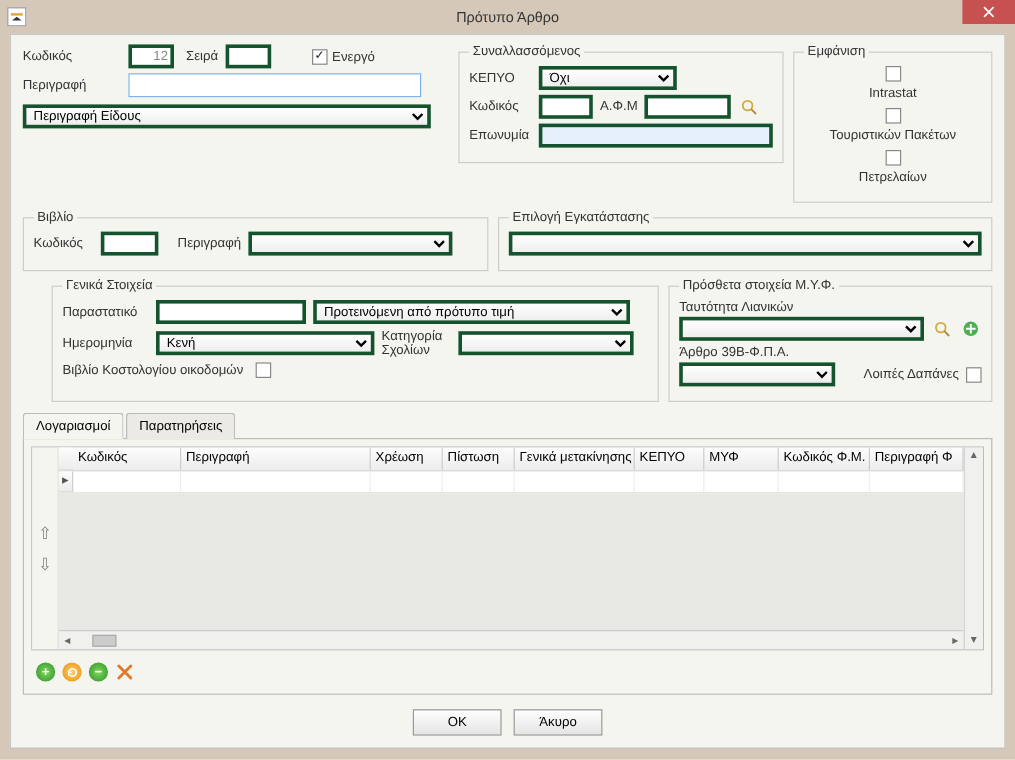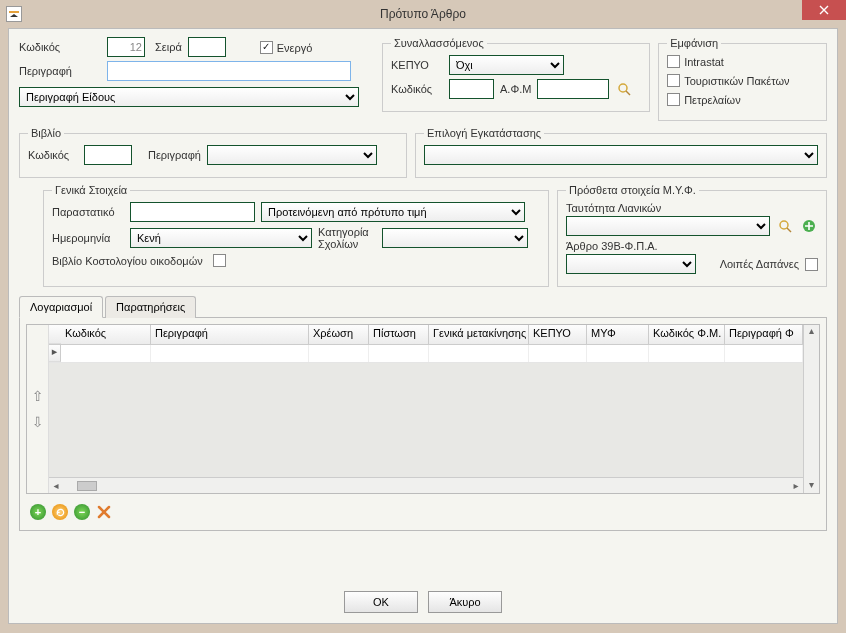--- a/index.html
+++ b/index.html
@@ -6,30 +6,30 @@
 body { background: #d6c8b8; width: 846px; height: 633px; overflow: hidden; }
 .titlebar { height: 28px; background: #d6c8b8; display: flex; align-items: center; position: relative; }
 .titlebar-icon { width: 16px; height: 16px; margin-left: 6px; background: #fff; border: 1px solid #999; display: flex; align-items: center; justify-content: center; }
 .titlebar-icon svg { width: 12px; height: 12px; }
 .title-text { position: absolute; left: 50%; transform: translateX(-50%); color: #333; font-size: 12px; }
 .close-btn { position: absolute; right: 0; top: 0; width: 44px; height: 20px; background: #c75050; color: #fff; display: flex; align-items: center; justify-content: center; cursor: pointer; }
 .close-btn svg { width: 10px; height: 10px; }
 .dialog-body { background: #f5f5f0; margin: 0 8px 8px 8px; height: 596px; border: 1px solid #bbb; padding: 8px 10px; position: relative; }
 .row { display: flex; align-items: center; margin-bottom: 4px; gap: 6px; }
 label { color: #333; }
-input[type=text], select { border: 1px solid #14532d; background: #fff; height: 20px; padding: 0 2px; font-size: 11px; }
+input[type=text], select { border: 3px solid #14532d; background: #fff; height: 20px; padding: 0 2px; font-size: 11px; }
 input.focused { border: 1px solid #7eb4ea; }
 select { background: linear-gradient(#fff,#eee); }
 fieldset { border: 1px solid #ccc; padding: 6px 8px 8px 8px; margin: 0; position: relative; }
 legend { padding: 0 3px; color: #333; font-size: 11px; }
 .top-area { display: flex; gap: 8px; align-items: flex-start; }
 .left-top { flex: 1; }
 .checkbox { width: 13px; height: 13px; border: 1px solid #888; background: #fff; display: inline-flex; align-items: center; justify-content: center; }
 .checkbox.checked::after { content: "✓"; color: #222; font-size: 10px; line-height: 1; }
-.check-row { display: flex; align-items: center; gap: 4px; margin-bottom: 6px; }
+.check-row { display: flex; align-items: center; gap: 4px; margin-bottom: 6px; flex-direction: column; }
 .mid-row { display: flex; gap: 8px; margin-top: 6px; }
 .gen-row { display: flex; gap: 8px; margin-top: 6px; padding-left: 24px; }
 .tabs { display: flex; margin-top: 8px; border-bottom: 1px solid #bbb; }
 .tab { padding: 4px 10px; border: 1px solid #bbb; border-bottom: none; background: #eceae5; border-radius: 3px 3px 0 0; margin-right: 2px; position: relative; top: 1px; cursor: pointer; }
 .tab.active { background: #f5f5f0; border-bottom: 1px solid #f5f5f0; }
 .grid-container { border: 1px solid #bbb; height: 170px; position: relative; background: #fff; display: flex; }
 .grid-arrows { width: 22px; background: #f5f5f0; border-right: 1px solid #ddd; display: flex; flex-direction: column; align-items: center; justify-content: center; gap: 10px; }
 .arrow-btn { color: #888; cursor: pointer; font-size: 14px; }
 .grid-main { flex: 1; display: flex; flex-direction: column; }
 .grid-header { display: flex; background: linear-gradient(#fdfdfd,#ececec); border-bottom: 1px solid #ccc; height: 20px; }
@@ -111,20 +111,24 @@
         <input type="text" style="width: 45px;">
         <label>Α.Φ.Μ</label>
         <input type="text" style="width: 72px;">
         <span class="icon-sm search-icon">
           <svg viewBox="0 0 14 14">
               <circle cx="6" cy="6" r="4" fill="none" stroke="#d4a93c" stroke-width="1.5"></circle>
               <line x1="9" y1="9" x2="13" y2="13" stroke="#b5873a" stroke-width="1.5"></line>
             </svg>
         </span>
       </div>
+      <div class="row">
+        <label style="width:52px">Επωνυμία</label>
+        <input type="text" class="eponymia-input" style="width: 195px;">
+      </div>
     </fieldset>
 
     <fieldset style="width:170px">
       <legend>Εμφάνιση</legend>
       <div class="check-row">
           <span class="checkbox"></span>
           <label>Intrastat</label>
         </div>
       <div class="check-row">
           <span class="checkbox"></span>

